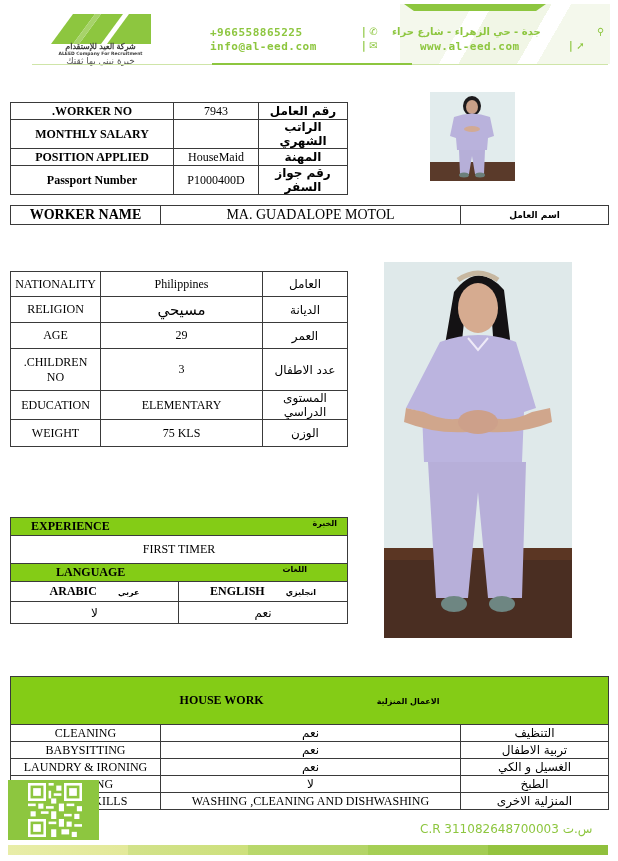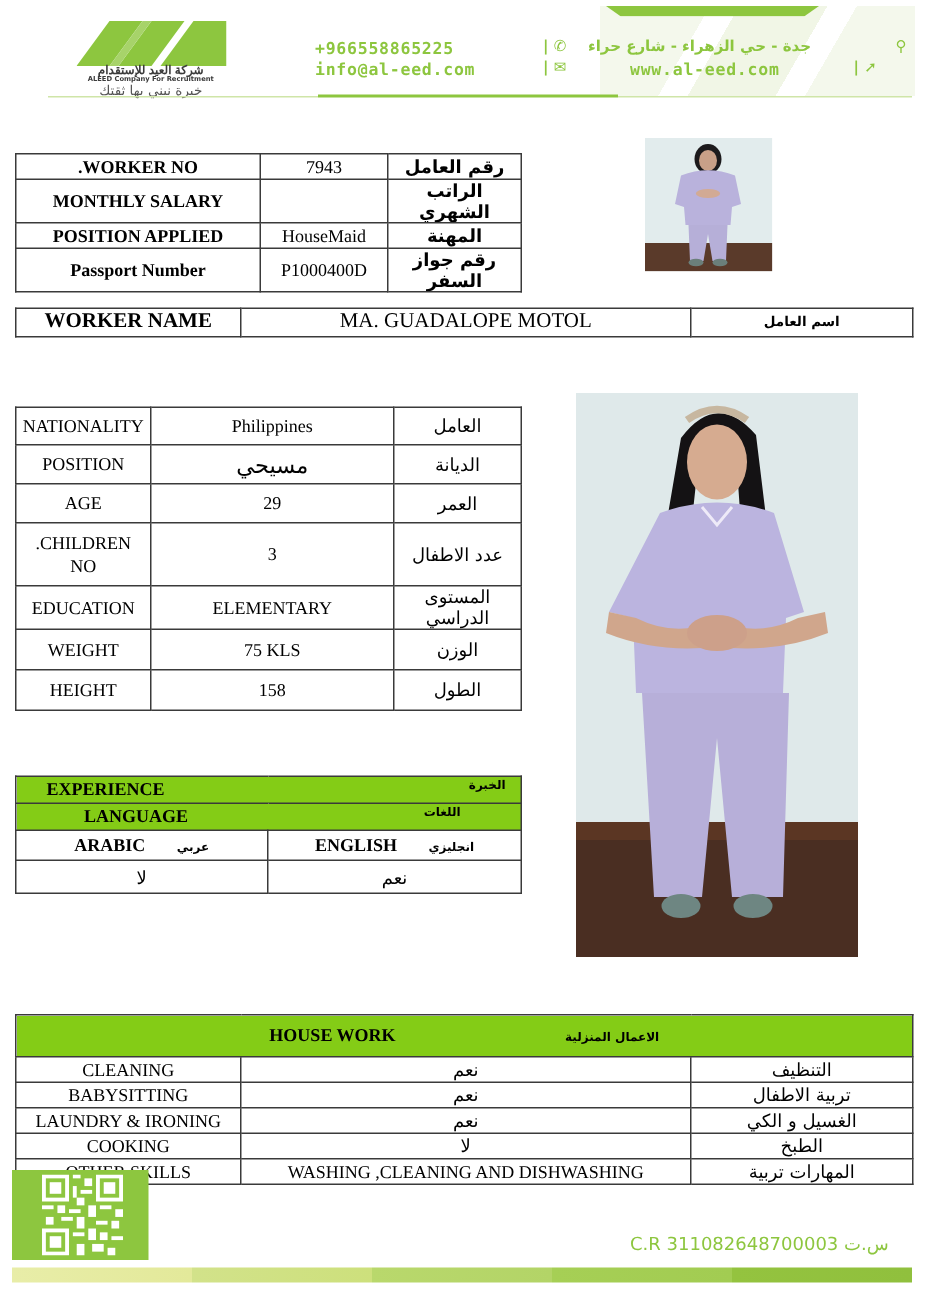--- a/index.html
+++ b/index.html
@@ -171,21 +171,21 @@
       <col style="width:162px">
       <col style="width:85px">
     </colgroup>
   <tbody>
       <tr style="height:25px">
     <td>NATIONALITY</td>
     <td>Philippines</td>
     <td class="ar">العامل</td>
   </tr>
   <tr style="height:26px">
-    <td>POSITION</td>
+    <td>RELIGION</td>
     <td class="ar" style="font-size:15px">مسيحي</td>
     <td class="ar">الديانة</td>
   </tr>
   <tr style="height:26px">
     <td>AGE</td>
     <td>29</td>
     <td class="ar">العمر</td>
   </tr>
   <tr style="height:42px">
     <td>.CHILDREN NO</td>
@@ -194,25 +194,20 @@
   </tr>
   <tr style="height:28px">
     <td>EDUCATION</td>
     <td>ELEMENTARY</td>
     <td class="ar">المستوى الدراسي</td>
   </tr>
   <tr style="height:27px">
     <td>WEIGHT</td>
     <td>75 KLS</td>
     <td class="ar">الوزن</td>
-  </tr>
-  <tr style="height:27px">
-    <td>HEIGHT</td>
-    <td>158</td>
-    <td class="ar">الطول</td>
   </tr>
 </tbody>
   </table>
 
 <div class="photo">
   <svg width="188" height="376" viewBox="0 0 188 376">
     <rect width="188" height="376" fill="#dfe9ea"></rect>
     <rect y="286" width="188" height="12" fill="#5b3623"></rect>
     <rect y="298" width="188" height="78" fill="#4a2e22"></rect>
 
@@ -240,20 +235,23 @@
       <col style="width:168px">
       <col style="width:169px">
     </colgroup>
   <tbody>
       <tr class="green" style="height:18px">
     <td colspan="2" style="padding:0 10px 0 20px;">
       <span class="b" style="float:left;font-size:12px;">EXPERIENCE</span>
       <span class="arb" style="float:right;">الخبرة</span>
     </td>
   </tr>
+  <tr style="height:28px">
+    <td colspan="2">FIRST TIMER</td>
+  </tr>
   <tr class="green" style="height:18px">
     <td colspan="2" style="padding:0 40px 0 45px;">
       <span class="b" style="float:left;font-size:12px;">LANGUAGE</span>
       <span class="arb" style="float:right;">اللغات</span>
     </td>
   </tr>
   <tr style="height:20px">
     <td>
       <span class="b">ARABIC</span>
       <span class="arb" style="margin-left:18px;">عربي</span>
@@ -271,21 +269,21 @@
   </table>
 
 <table class="t-hw">
   <colgroup>
       <col style="width:150px">
       <col style="width:300px">
       <col style="width:148px">
     </colgroup>
   <tbody>
       <tr class="green">
-    <td colspan="3" style="padding:6px;">
+    <td colspan="3" style="padding:16px;">
       <span class="b" style="position:relative;left:-55px;">HOUSE WORK</span>
       <span class="arb" style="position:relative;left:55px;">الاعمال المنزلية</span>
     </td>
   </tr>
   <tr>
     <td>CLEANING</td>
     <td class="ar">نعم</td>
     <td class="ar">التنظيف</td>
   </tr>
   <tr>
@@ -299,21 +297,21 @@
     <td class="ar">الغسيل و الكي</td>
   </tr>
   <tr>
     <td>COOKING</td>
     <td class="ar">لا</td>
     <td class="ar">الطبخ</td>
   </tr>
   <tr>
     <td>OTHER SKILLS</td>
     <td>WASHING ,CLEANING AND DISHWASHING</td>
-    <td class="ar">المهارات تربية</td>
+    <td class="ar">المنزلية الاخرى</td>
   </tr>
 </tbody>
   </table>
 
 <div class="qr">
   <svg width="54" height="54" viewBox="0 0 21 21">
     <g fill="#ffffff">
       <rect x="0" y="0" width="7" height="7"></rect>
         <rect x="14" y="0" width="7" height="7"></rect>
         <rect x="0" y="14" width="7" height="7"></rect>

